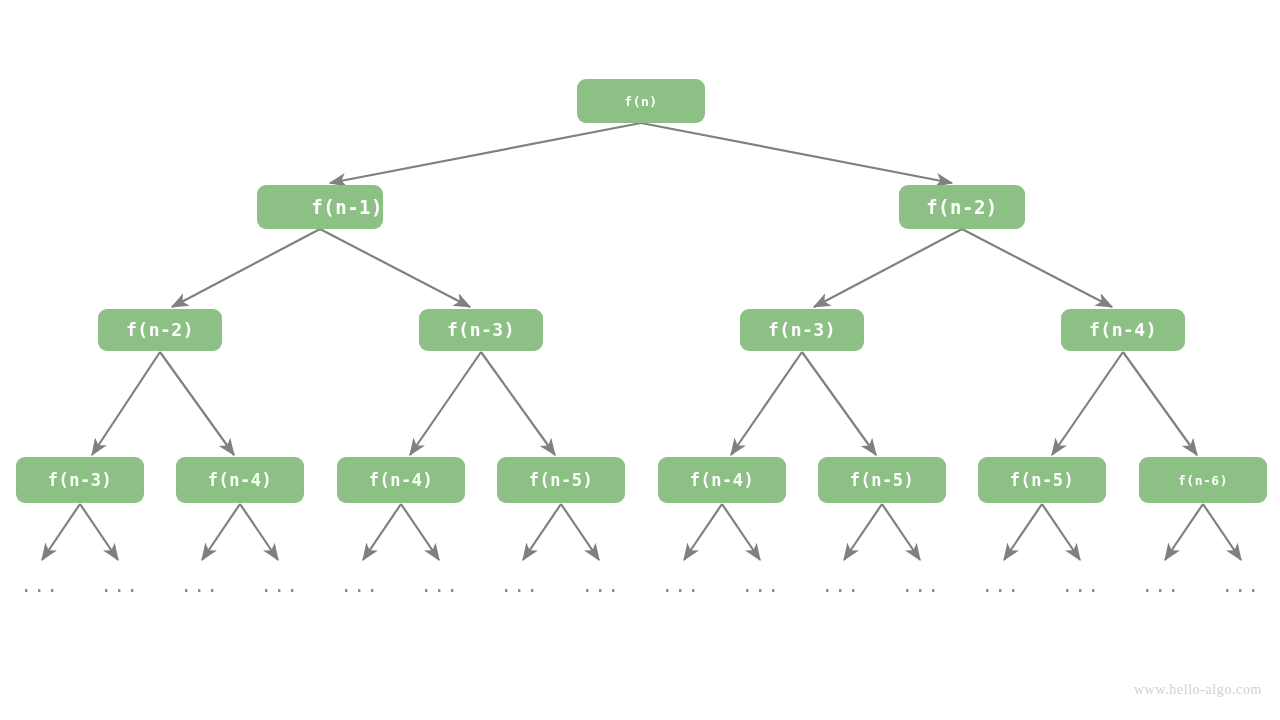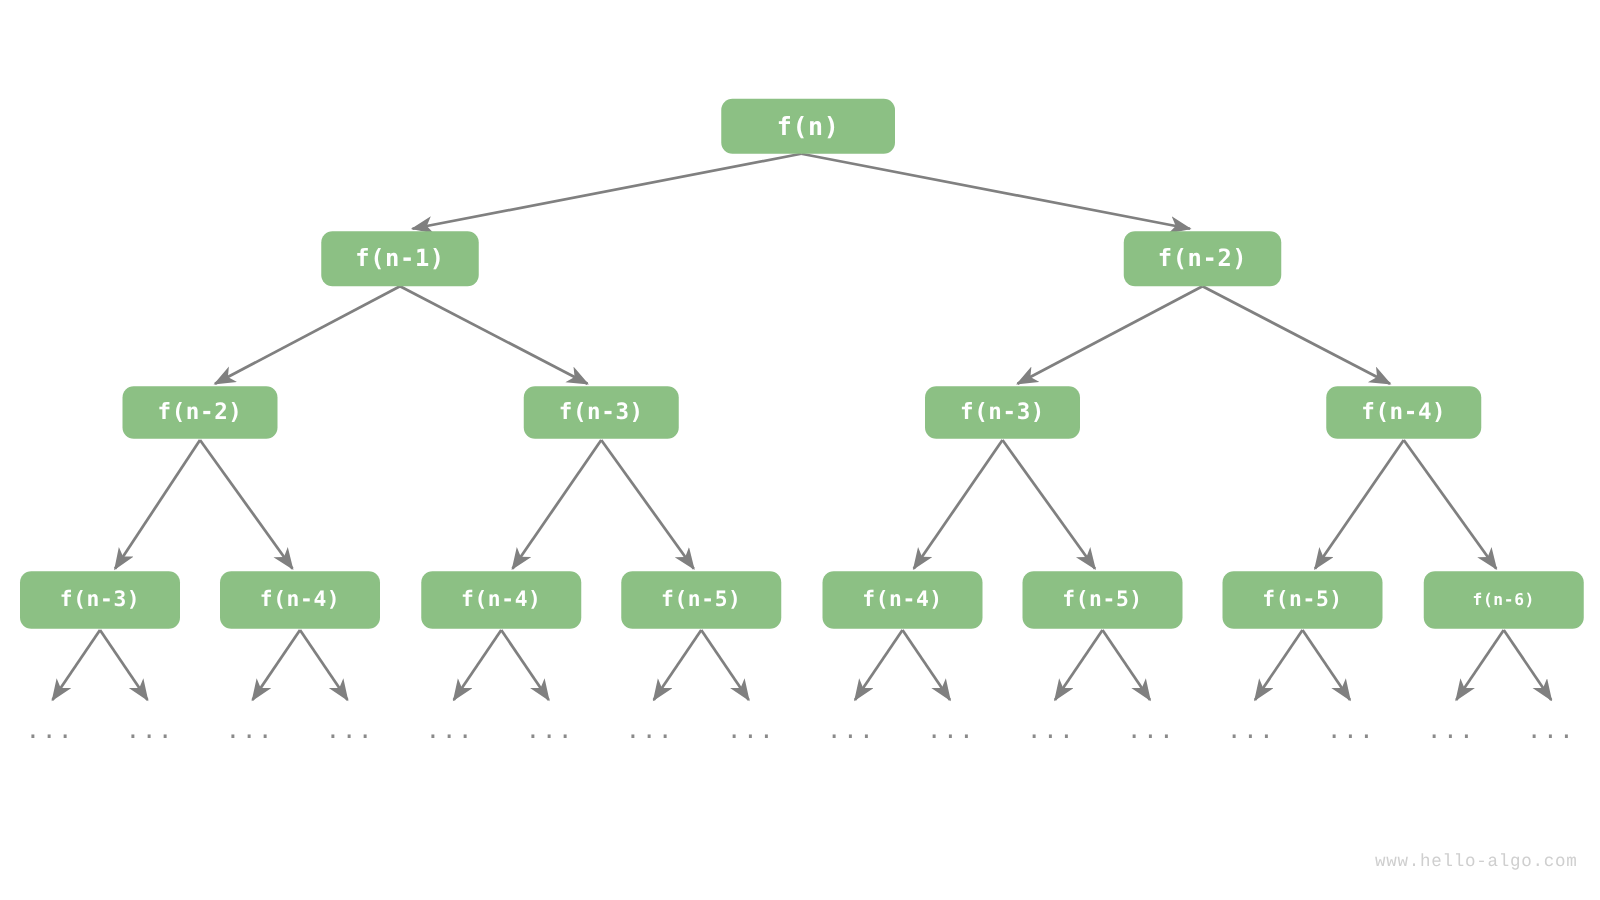--- a/index.html
+++ b/index.html
@@ -54,21 +54,21 @@
     letter-spacing: 1.5px;
     white-space: nowrap;
     transform: translate(-50%, -50%);
     z-index: 2;
   }
   #watermark {
     position: absolute;
     right: 18px;
     bottom: 22px;
     color: #cfcfcf;
-    font-family: Liberation Mono, monospace;
+    font-family: Liberation Serif, serif;
     font-size: 14px;
     letter-spacing: 0.6px;
     white-space: nowrap;
     z-index: 3;
   }
 </style>
 </head>
 <body>
 
 <div id="canvas">
@@ -107,24 +107,24 @@
         <line x1="882" y1="504" x2="844" y2="560" stroke="#808080" stroke-width="2.2" marker-end="url(#arrowhead)"></line>
         <line x1="882" y1="504" x2="920" y2="560" stroke="#808080" stroke-width="2.2" marker-end="url(#arrowhead)"></line>
         <line x1="1042" y1="504" x2="1004" y2="560" stroke="#808080" stroke-width="2.2" marker-end="url(#arrowhead)"></line>
         <line x1="1042" y1="504" x2="1080" y2="560" stroke="#808080" stroke-width="2.2" marker-end="url(#arrowhead)"></line>
         <line x1="1203" y1="504" x2="1165" y2="560" stroke="#808080" stroke-width="2.2" marker-end="url(#arrowhead)"></line>
         <line x1="1203" y1="504" x2="1241" y2="560" stroke="#808080" stroke-width="2.2" marker-end="url(#arrowhead)"></line>
       </g>
   </svg>
 
   <div id="nodes-layer">
-      <div class="node" style="left: 577px; top: 79px; width: 139px; height: 44px; background: rgb(140, 192, 132); color: rgb(255, 255, 255); font-size: 20px;">
+      <div class="node" style="left: 577px; top: 79px; width: 128px; height: 44px; background: rgb(140, 192, 132); color: rgb(255, 255, 255); font-size: 13px;">
         <span class="node-label">f(n)</span>
       </div>
-      <div class="node" style="left: 257px; top: 185px; width: 126px; height: 44px; background: rgb(140, 192, 132); color: rgb(255, 255, 255); font-size: 19px;">
+      <div class="node" style="left: 257px; top: 185px; width: 126px; height: 44px; background: rgb(140, 192, 132); color: rgb(255, 255, 255); font-size: 19px; justify-content: flex-end;">
         <span class="node-label">f(n-1)</span>
       </div>
       <div class="node" style="left: 899px; top: 185px; width: 126px; height: 44px; background: rgb(140, 192, 132); color: rgb(255, 255, 255); font-size: 19px;">
         <span class="node-label">f(n-2)</span>
       </div>
       <div class="node" style="left: 98px; top: 309px; width: 124px; height: 42px; background: rgb(140, 192, 132); color: rgb(255, 255, 255); font-size: 18px;">
         <span class="node-label">f(n-2)</span>
       </div>
       <div class="node" style="left: 419px; top: 309px; width: 124px; height: 42px; background: rgb(140, 192, 132); color: rgb(255, 255, 255); font-size: 18px;">
         <span class="node-label">f(n-3)</span>

